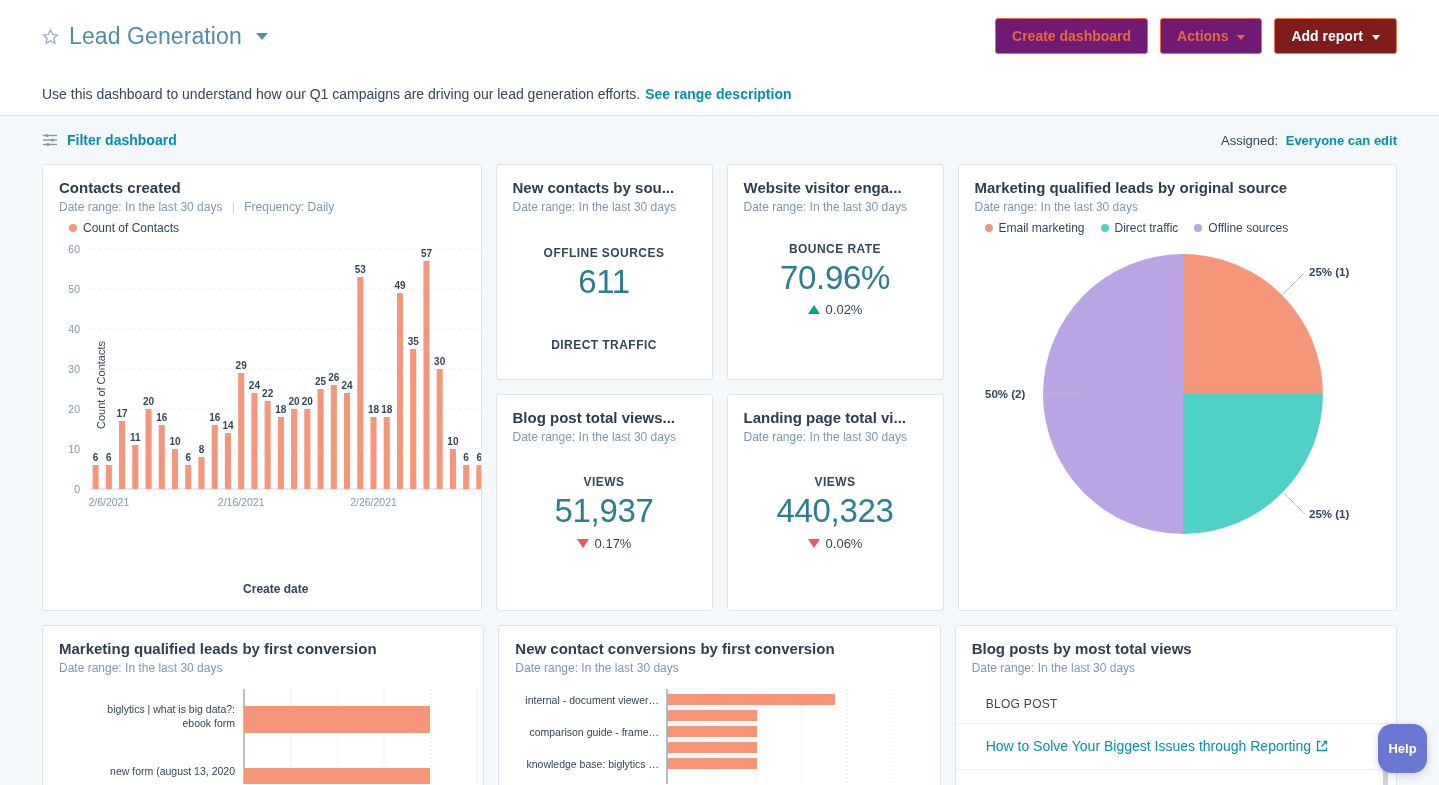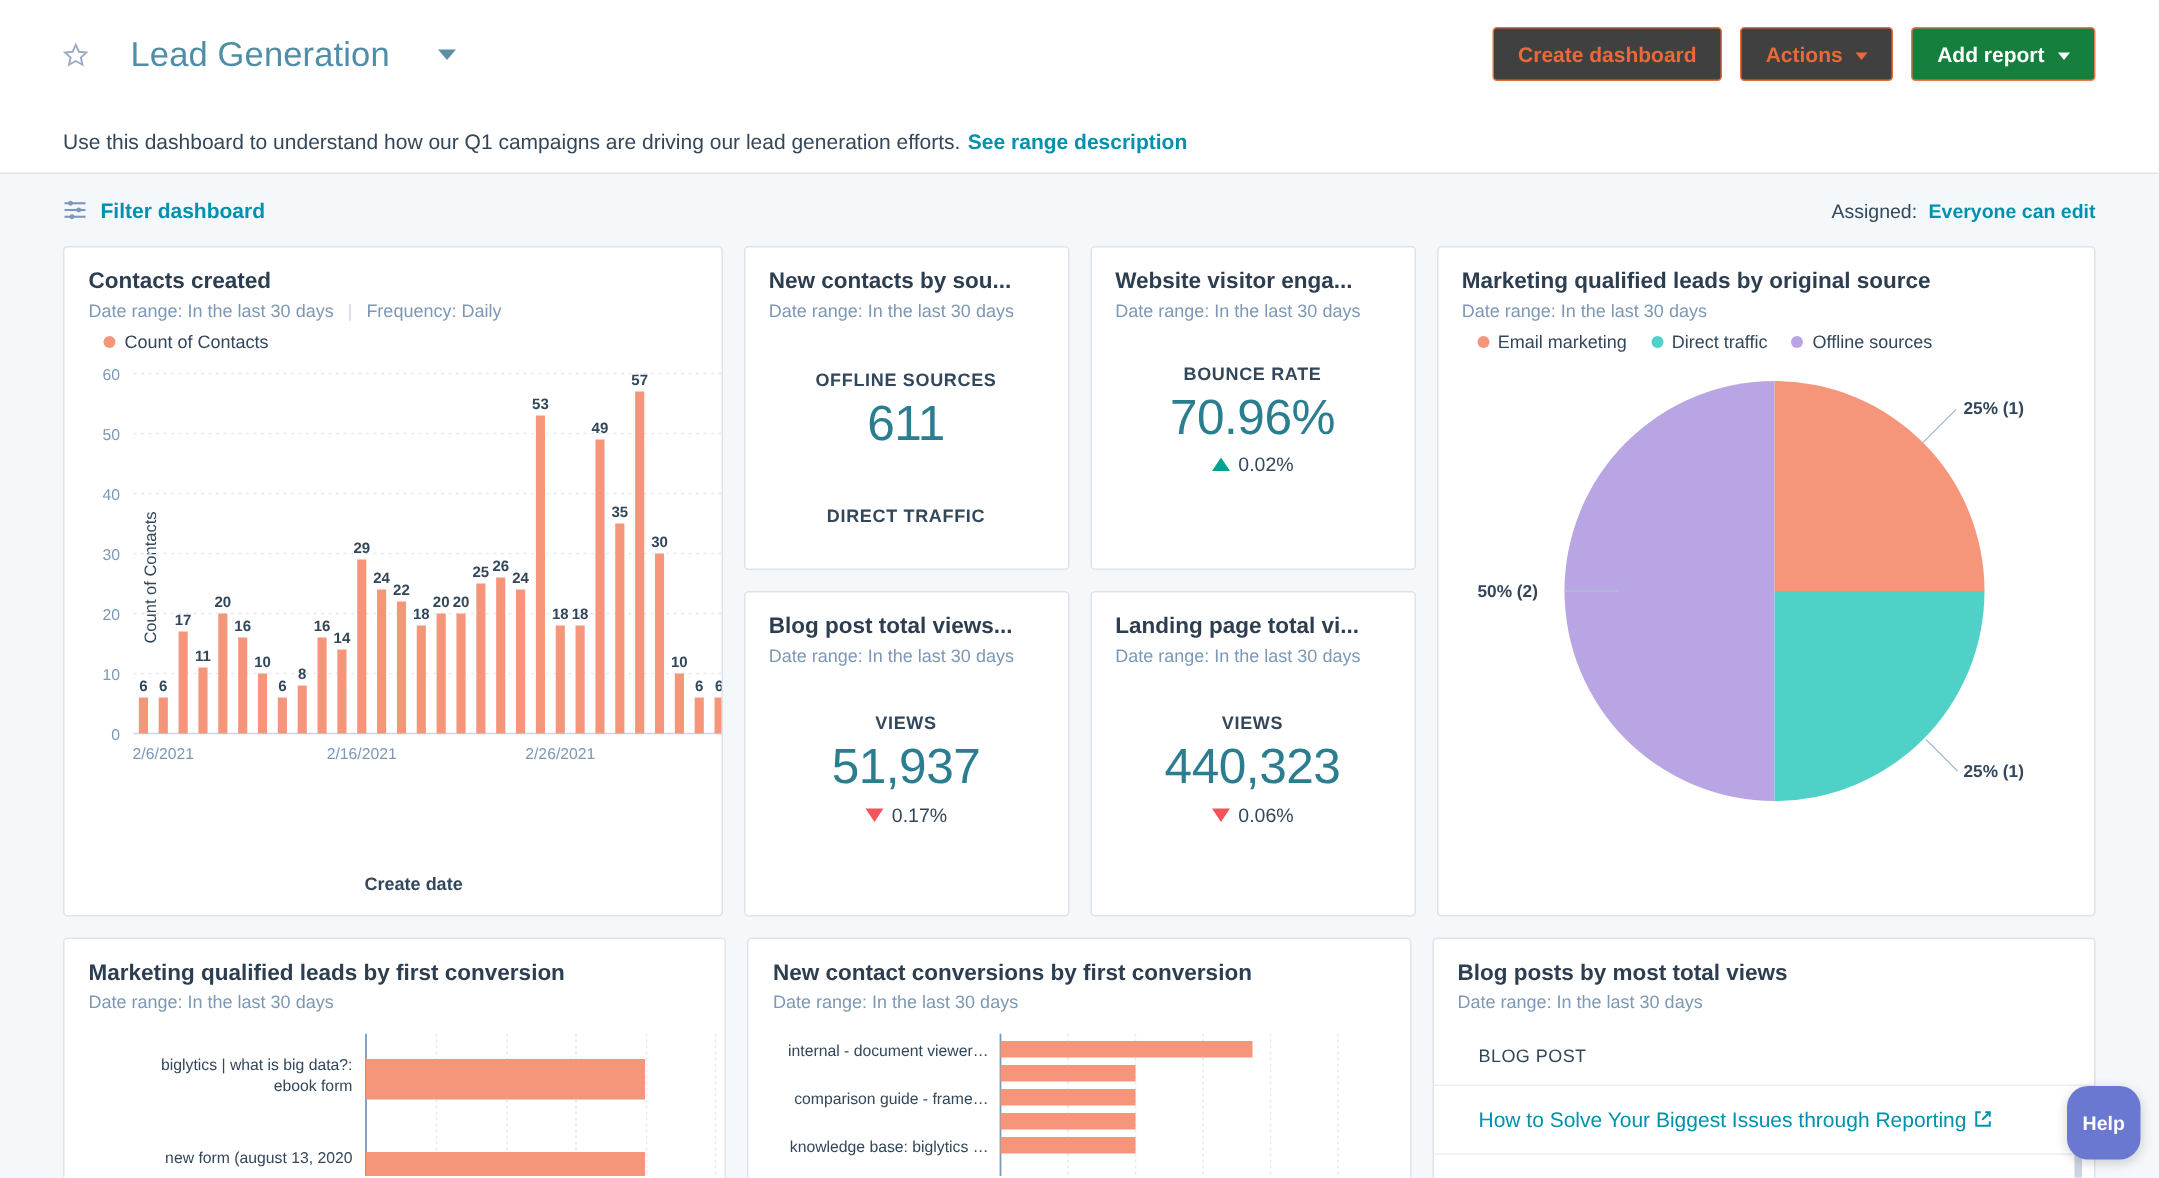--- a/index.html
+++ b/index.html
@@ -10,41 +10,41 @@
     overflow: hidden;
     color: #33475b;
   }
 
   
   .topbar {
     height: 72px; background: #fff;
     display: flex; align-items: center;
     padding: 0 42px 0 42px;
   }
-  .title-wrap { display: flex; align-items: center; gap: 28px; }
+  .title-wrap { display: flex; align-items: center; gap: 10px; }
   .star-icon { width: 17px; height: 17px; color: #99acc2; flex: 0 0 auto; }
   .dash-title {
     font-size: 23px; color: #4f8ea8; font-weight: 400;
     letter-spacing: .1px; white-space: nowrap;
   }
   .caret-down {
     width: 0; height: 0; border-left: 6px solid transparent;
     border-right: 6px solid transparent; border-top: 7px solid #5b8fa8;
     margin-left: 4px;
   }
   .topbar-actions { margin-left: auto; display: flex; gap: 12px; align-items: center; }
   .btn {
     font-family: "Liberation Sans", sans-serif;
     font-size: 14px; font-weight: 600;
     border-radius: 3px; padding: 0 16px; height: 36px;
     display: inline-flex; align-items: center; gap: 6px;
     cursor: pointer; white-space: nowrap;
   }
-  .btn-outline { background: #404040; border: 1px solid #e8693a; color: #e8693a; }
-  .btn-solid { background: #15803d; border: 1px solid #ec7753; color: #fff; }
+  .btn-outline { background: #701a75; border: 1px solid #e8693a; color: #e8693a; }
+  .btn-solid { background: #7f1d1d; border: 1px solid #ec7753; color: #fff; }
   .btn .mini-caret {
     width: 0; height: 0; border-left: 4.5px solid transparent;
     border-right: 4.5px solid transparent; border-top: 5.5px solid currentColor;
     margin-left: 3px; position: relative; top: 1px;
   }
 
   
   .descbar {
     background: #fff; height: 44px; display: flex; align-items: center;
     padding: 0 42px; font-size: 14px; color: #33475b;

